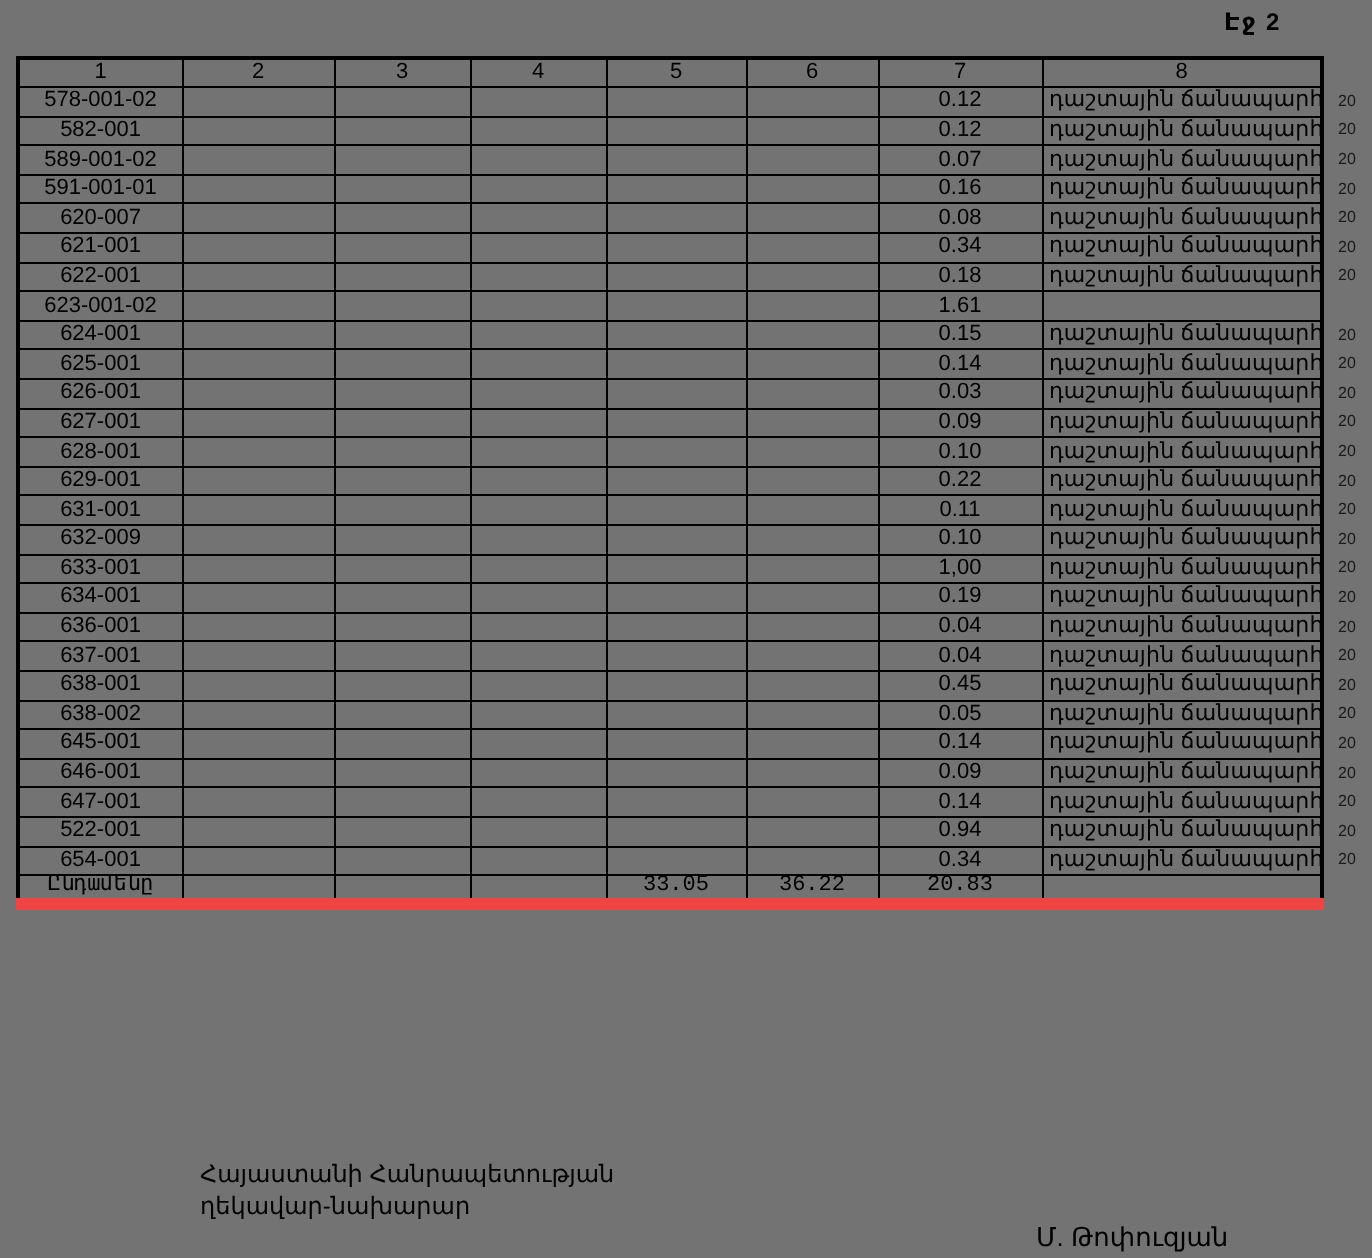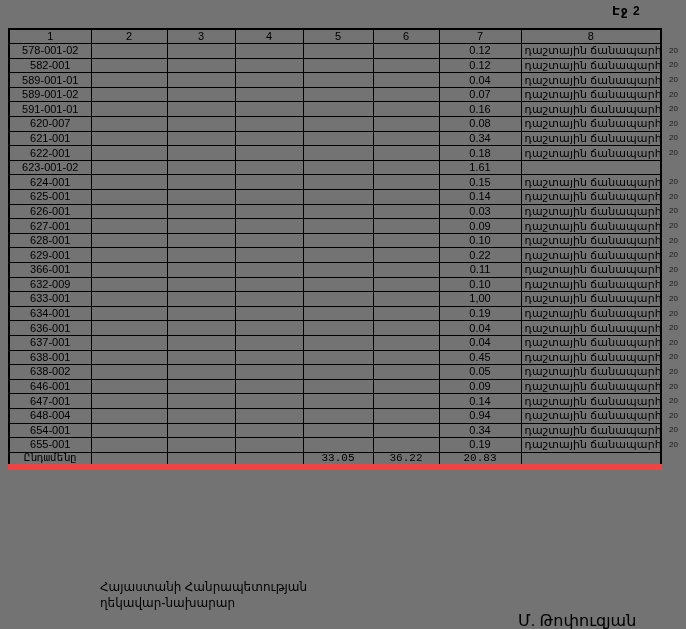--- a/index.html
+++ b/index.html
@@ -56,21 +56,21 @@
   }
   .footer-org {
     position: absolute;
     left: 100px; top: 580px;
     font-size: 12px;
     line-height: 15.5px;
   }
   .signature {
     position: absolute;
     left: 518px; top: 611px;
-    font-size: 16px;
+    font-size: 13px;
   }
 </style>
 </head>
 <body>
 
 <div class="sheet">
 
   <div class="page-label">Էջ 2</div>
 
   <table class="grid">
@@ -115,31 +115,20 @@
           <td class="c2"></td>
           <td class="c3"></td>
           <td class="c4"></td>
           <td class="c5"></td>
           <td class="c6"></td>
           <td class="c7">0.12</td>
           <td class="c8">դաշտային ճանապարհ</td>
           <td class="edge-cell">20</td>
         </tr>
         <tr>
-          <td class="c1">589-001-01</td>
-          <td class="c2"></td>
-          <td class="c3"></td>
-          <td class="c4"></td>
-          <td class="c5"></td>
-          <td class="c6"></td>
-          <td class="c7">0.04</td>
-          <td class="c8">դաշտային ճանապարհ</td>
-          <td class="edge-cell">20</td>
-        </tr>
-        <tr>
           <td class="c1">589-001-02</td>
           <td class="c2"></td>
           <td class="c3"></td>
           <td class="c4"></td>
           <td class="c5"></td>
           <td class="c6"></td>
           <td class="c7">0.07</td>
           <td class="c8">դաշտային ճանապարհ</td>
           <td class="edge-cell">20</td>
         </tr>
@@ -258,21 +247,21 @@
           <td class="c2"></td>
           <td class="c3"></td>
           <td class="c4"></td>
           <td class="c5"></td>
           <td class="c6"></td>
           <td class="c7">0.22</td>
           <td class="c8">դաշտային ճանապարհ</td>
           <td class="edge-cell">20</td>
         </tr>
         <tr>
-          <td class="c1">366-001</td>
+          <td class="c1">631-001</td>
           <td class="c2"></td>
           <td class="c3"></td>
           <td class="c4"></td>
           <td class="c5"></td>
           <td class="c6"></td>
           <td class="c7">0.11</td>
           <td class="c8">դաշտային ճանապարհ</td>
           <td class="edge-cell">20</td>
         </tr>
         <tr>
@@ -346,20 +335,31 @@
           <td class="c2"></td>
           <td class="c3"></td>
           <td class="c4"></td>
           <td class="c5"></td>
           <td class="c6"></td>
           <td class="c7">0.05</td>
           <td class="c8">դաշտային ճանապարհ</td>
           <td class="edge-cell">20</td>
         </tr>
         <tr>
+          <td class="c1">645-001</td>
+          <td class="c2"></td>
+          <td class="c3"></td>
+          <td class="c4"></td>
+          <td class="c5"></td>
+          <td class="c6"></td>
+          <td class="c7">0.14</td>
+          <td class="c8">դաշտային ճանապարհ</td>
+          <td class="edge-cell">20</td>
+        </tr>
+        <tr>
           <td class="c1">646-001</td>
           <td class="c2"></td>
           <td class="c3"></td>
           <td class="c4"></td>
           <td class="c5"></td>
           <td class="c6"></td>
           <td class="c7">0.09</td>
           <td class="c8">դաշտային ճանապարհ</td>
           <td class="edge-cell">20</td>
         </tr>
@@ -368,49 +368,38 @@
           <td class="c2"></td>
           <td class="c3"></td>
           <td class="c4"></td>
           <td class="c5"></td>
           <td class="c6"></td>
           <td class="c7">0.14</td>
           <td class="c8">դաշտային ճանապարհ</td>
           <td class="edge-cell">20</td>
         </tr>
         <tr>
-          <td class="c1">648-004</td>
+          <td class="c1">522-001</td>
           <td class="c2"></td>
           <td class="c3"></td>
           <td class="c4"></td>
           <td class="c5"></td>
           <td class="c6"></td>
           <td class="c7">0.94</td>
           <td class="c8">դաշտային ճանապարհ</td>
           <td class="edge-cell">20</td>
         </tr>
         <tr>
           <td class="c1">654-001</td>
           <td class="c2"></td>
           <td class="c3"></td>
           <td class="c4"></td>
           <td class="c5"></td>
           <td class="c6"></td>
           <td class="c7">0.34</td>
-          <td class="c8">դաշտային ճանապարհ</td>
-          <td class="edge-cell">20</td>
-        </tr>
-        <tr>
-          <td class="c1">655-001</td>
-          <td class="c2"></td>
-          <td class="c3"></td>
-          <td class="c4"></td>
-          <td class="c5"></td>
-          <td class="c6"></td>
-          <td class="c7">0.19</td>
           <td class="c8">դաշտային ճանապարհ</td>
           <td class="edge-cell">20</td>
         </tr>
         <tr>
           <td class="c1">Ընդամենը</td>
           <td class="c2"></td>
           <td class="c3"></td>
           <td class="c4"></td>
           <td class="c5">33.05</td>
           <td class="c6">36.22</td>

